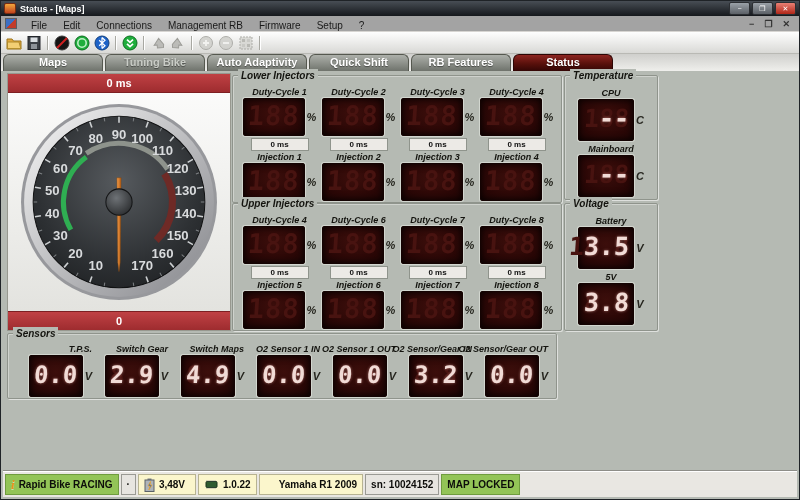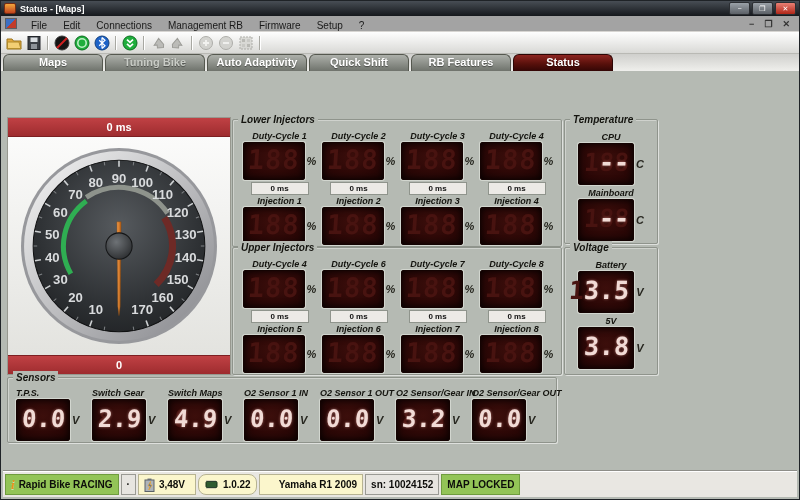--- a/index.html
+++ b/index.html
@@ -26,21 +26,21 @@
   .tool svg{display:block;}
   .tool-sep{width:1px;height:14px;background:#a8a8a2;border-right:1px solid #fff;margin:0 3px;}
   
   .tabbar{height:17px;background:linear-gradient(#cfcfcc,#efefec);display:flex;align-items:flex-end;padding:0 0 0 2px;}
   .tab{width:98px;height:16px;margin-right:2px;border-radius:6px 6px 0 0;border:1px solid #55584f;border-bottom:none;
        background:linear-gradient(#adb0aa,#6f736c);color:#fff;font-weight:bold;font-size:11px;line-height:15px;
        text-align:center;text-shadow:0 1px 1px rgba(0,0,0,.45);}
   .tab.disabled{color:#c9ccc6;}
   .tab.active{background:linear-gradient(#8d2520 0%,#58100b 55%,#330605 100%);border-color:#2c0504;}
   
-  .content{position:absolute;top:70px;left:2px;right:2px;bottom:29px;background:#b5bab3;margin-top:44px;}
+  .content{position:absolute;top:70px;left:2px;right:2px;bottom:29px;background:#b5bab3;}
   .gauge-panel{position:absolute;left:4px;top:2px;width:222px;height:256px;border:1px solid #97988f;background:#f2f2f0;}
   .redbar{height:18px;background:linear-gradient(#c04144,#9e2c2f);color:#fff;font-weight:bold;font-size:11px;
           text-align:center;line-height:18px;border-bottom:1px solid #7d1f22;}
   .redbar.bottom{border-top:1px solid #7d1f22;border-bottom:none;}
   .gauge-body{height:218px;background:linear-gradient(#fbfbfa,#e3e3df);display:flex;align-items:center;justify-content:center;}
   .groupbox{position:absolute;border:1px solid #8f948c;border-radius:2px;
             box-shadow:1px 1px 0 rgba(255,255,255,.55), inset 1px 1px 0 rgba(255,255,255,.35);}
   .groupbox>.gb-title{position:absolute;top:-7px;left:5px;background:#b5bab3;padding:0 3px;
             font-weight:bold;font-style:italic;font-size:10px;color:#14140f;line-height:13px;}
   .seg{position:relative;background:radial-gradient(ellipse at 50% 40%, #3c0e0b 0%, #2a0706 65%, #1d0403 100%);
@@ -54,21 +54,21 @@
   .cell-label{font-size:9px;font-style:italic;font-weight:bold;color:#14140f;line-height:11px;white-space:nowrap;}
   .disp-row{display:flex;align-items:center;}
   .unit{font-size:11px;font-style:italic;font-weight:bold;color:#26261f;margin-left:2px;}
   .seg.inj{width:60px;height:36px;font-size:27px;}
   .seg.inj span{letter-spacing:1px;}
   .ms-box{width:56px;height:11px;background:#eceae6;border:1px solid #8f948c;font-size:8px;font-weight:bold;
           color:#111;text-align:center;line-height:11px;margin:2px 0 1px 0;}
   .stackcell{display:flex;flex-direction:column;align-items:center;margin-top:3px;}
   .seg.mid{width:54px;height:40px;font-size:25px;}
   .sensor-row{display:flex;padding:10px 4px 0 8px;}
-  .sensor-cell{width:76px;display:flex;flex-direction:column;align-items:flex-start;}
+  .sensor-cell{width:76px;display:flex;flex-direction:column;align-items:flex-end;}
   .seg.small{width:52px;height:40px;font-size:24px;}
   .history-lines{padding:8px 10px 0 8px;}
   .history-line{font-size:9.5px;font-style:italic;color:#14140f;line-height:11.5px;}
   .history-inner{position:absolute;left:4px;top:5px;right:4px;bottom:4px;border:1px solid #a3a89f;}
   .history-scrollbar{position:absolute;right:0;top:0;bottom:0;width:7px;background:#c7cbc3;border-left:1px solid #9a9f96;}
   
   .statusbar{position:absolute;left:2px;right:2px;bottom:2px;height:25px;background:#e9e7e2;
              border-top:1px solid #fff;box-shadow:0 -1px 0 #8e8e88;display:flex;align-items:center;padding-left:2px;}
   .sseg{height:21px;border:1px solid #8d9480;display:flex;align-items:center;padding:0 5px;margin-right:2px;
         font-size:10px;font-weight:bold;color:#0d0d0a;white-space:nowrap;box-sizing:border-box;}
@@ -586,21 +586,21 @@
       <div class="sseg yellow" style="min-width: 58px; text-align: center;">
         <span class="icon">
           <svg width="11" height="14">
             <rect x="3.5" y="0.5" width="4" height="2" fill="#7a7f85"></rect>
             <rect x="1" y="2" width="9" height="11.5" fill="#aeb4ba" stroke="#5b6167"></rect>
             <path d="M6.5 3.5 L4 8 h2 L4.8 12 L8 7 h-2 z" fill="#1e63c8" stroke="#f5a623" stroke-width="0.7"></path>
           </svg>
         </span>
         <span>3,48V</span>
       </div>
-      <div class="sseg yellow" style="min-width: 58px; border-radius: 8px;">
+      <div class="sseg yellow" style="min-width: 58px;">
         <span class="icon">
           <svg width="15" height="9">
             <rect x="2" y="1.5" width="11" height="6" rx="1" fill="#2e5b30" stroke="#16301a"></rect>
             <path d="M3 0.5v1 M5 0.5v1 M7 0.5v1 M9 0.5v1 M11 0.5v1 M3 7.5v1 M5 7.5v1 M7 7.5v1 M9 7.5v1 M11 7.5v1" stroke="#6a6f75"></path>
           </svg>
         </span>
         <span>1.0.22</span>
       </div>
       <div class="sseg yellow" style="min-width: 88px; padding-left: 19px;">
         <span>Yamaha R1 2009</span>

